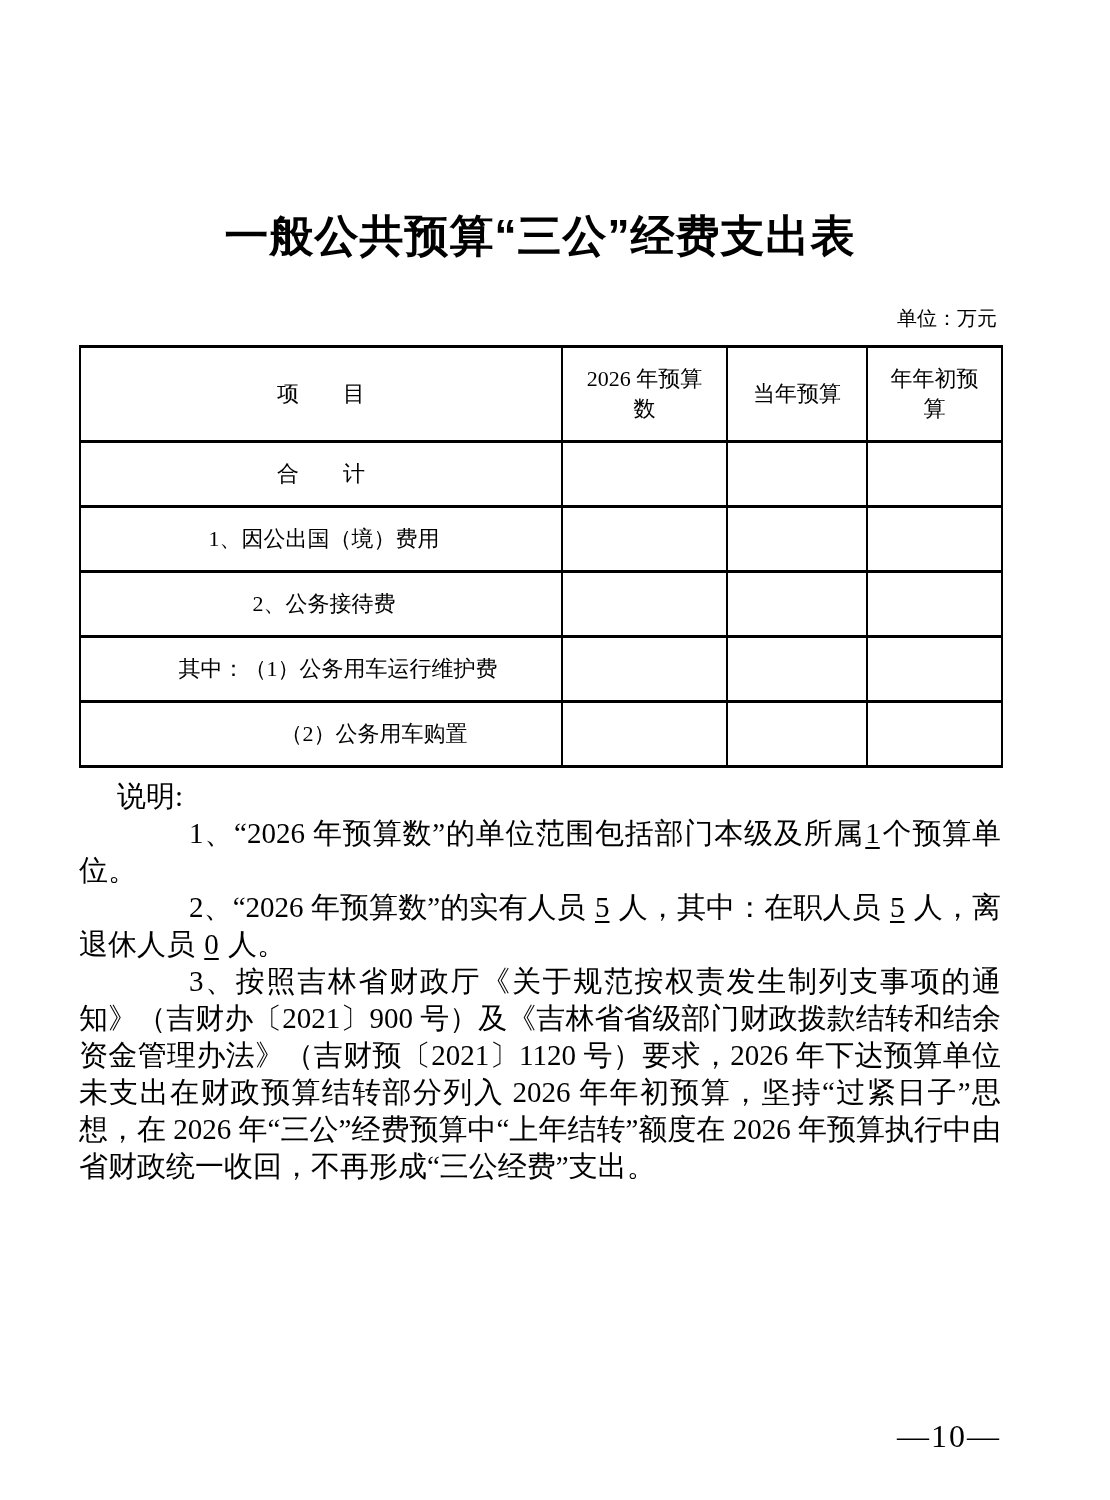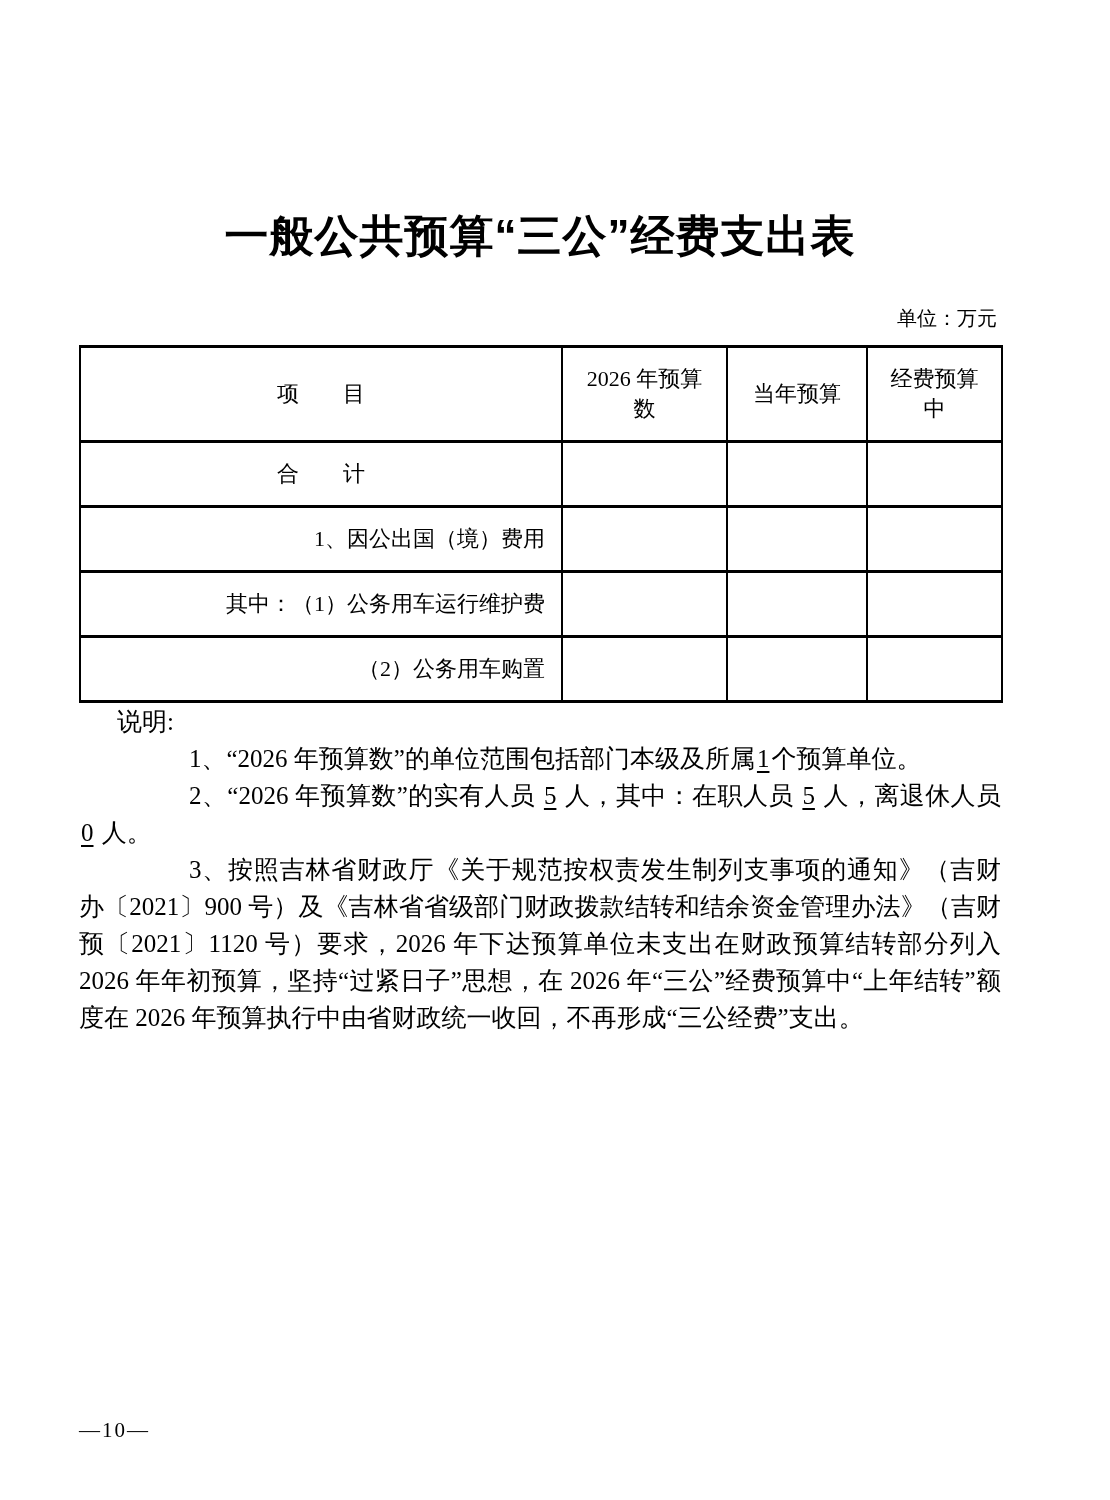--- a/index.html
+++ b/index.html
@@ -53,26 +53,26 @@
     border-bottom-width: 3px;
     font-size: 22px;
     font-weight: normal;
     padding: 16px;
     vertical-align: middle;
   }
   tr.row-header  { height: 80px; }
   tr.row-total   { height: 53px; }
   tr.row-item    { height: 57px; }
   .cell-center   { text-align: center; }
-  .cell-label    { text-align: right; padding-left: 22px !important; }
+  .cell-label    { text-align: center; padding-left: 22px !important; }
   .indent-1      { padding-left: 50px !important; }
   .indent-2      { padding-left: 122px !important; margin-left: 32px; }
   .notes {
-    margin-top: 0;
-    font-size: 25px;
+    margin-top: 10px;
+    font-size: 29px;
     line-height: 37px;
     text-align: justify;
     width: 922px;
   }
   .notes-heading {
     margin-left: 38px;
   }
   .note-para {
     margin: 0;
     text-indent: 110px;
@@ -80,22 +80,22 @@
   .u {
     text-decoration: underline;
     text-underline-offset: 4px;
     padding: 0 2px;
   }
   .page-footer {
     position: absolute;
     top: 1418px;
     left: 79px;
     width: 922px;
-    text-align: left;
-    font-size: 21px;
+    text-align: right;
+    font-size: 32px;
     letter-spacing: 2px;
   }
 </style>
 </head>
 <body>
 
 <div class="page">
   <div class="content">
 
     <h1 class="doc-title">一般公共预算“三公”经费支出表</h1>
@@ -107,32 +107,38 @@
         <col style="width:482px">
         <col style="width:165px">
         <col style="width:140px">
         <col style="width:135px">
       </colgroup>
       <thead>
         <tr class="row-header">
           <th class="cell-center">项　　目</th>
           <th class="cell-center">2026 年预算数</th>
           <th class="cell-center">当年预算</th>
-          <th class="cell-center">经费预算中</th>
+          <th class="cell-center">年年初预算</th>
         </tr>
       </thead>
       <tbody>
         <tr class="row-total">
           <td class="cell-center">合　　计</td>
           <td></td>
           <td></td>
           <td></td>
         </tr>
         <tr class="row-item">
           <td class="cell-label">1、因公出国（境）费用</td>
+          <td></td>
+          <td></td>
+          <td></td>
+        </tr>
+        <tr class="row-item">
+          <td class="cell-label">2、公务接待费</td>
           <td></td>
           <td></td>
           <td></td>
         </tr>
         <tr class="row-item">
           <td class="cell-label indent-1">其中：（1）公务用车运行维护费</td>
           <td></td>
           <td></td>
           <td></td>
         </tr>

